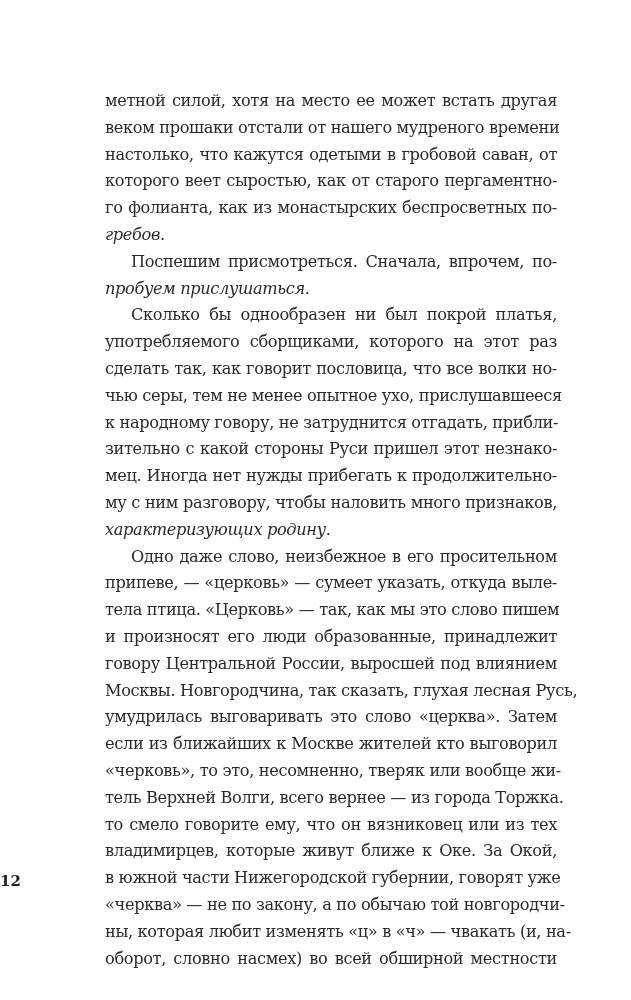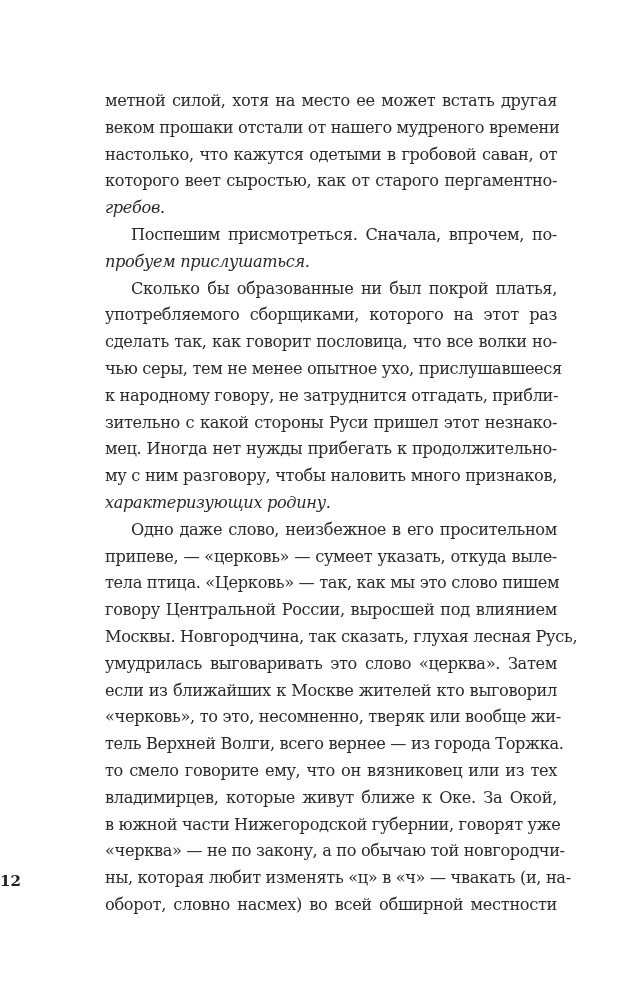--- a/index.html
+++ b/index.html
@@ -23,35 +23,37 @@
   }
 </style>
 </head>
 <body>
 
 <div class="page" id="page-body">
     <span class="line">метной силой, хотя на место ее может встать другая</span>
     <span class="line">веком прошаки отстали от нашего мудреного времени</span>
     <span class="line">настолько, что кажутся одетыми в гробовой саван, от</span>
     <span class="line">которого веет сыростью, как от старого пергаментно-</span>
+    <span class="line">го фолианта, как из монастырских беспросветных по-</span>
     <span class="line last">гребов.</span>
     <span class="line indent">Поспешим присмотреться. Сначала, впрочем, по-</span>
     <span class="line last">пробуем прислушаться.</span>
-    <span class="line indent">Сколько бы образованные ни был покрой платья,</span>
+    <span class="line indent">Сколько бы однообразен ни был покрой платья,</span>
     <span class="line">употребляемого сборщиками, которого на этот раз</span>
     <span class="line">сделать так, как говорит пословица, что все волки но-</span>
     <span class="line">чью серы, тем не менее опытное ухо, прислушавшееся</span>
     <span class="line">к народному говору, не затруднится отгадать, прибли-</span>
     <span class="line">зительно с какой стороны Руси пришел этот незнако-</span>
     <span class="line">мец. Иногда нет нужды прибегать к продолжительно-</span>
     <span class="line">му с ним разговору, чтобы наловить много признаков,</span>
     <span class="line last">характеризующих родину.</span>
     <span class="line indent">Одно даже слово, неизбежное в его просительном</span>
     <span class="line">припеве, — «церковь» — сумеет указать, откуда выле-</span>
     <span class="line">тела птица. «Церковь» — так, как мы это слово пишем</span>
+    <span class="line">и произносят его люди образованные, принадлежит</span>
     <span class="line">говору Центральной России, выросшей под влиянием</span>
     <span class="line">Москвы. Новгородчина, так сказать, глухая лесная Русь,</span>
     <span class="line">умудрилась выговаривать это слово «церква». Затем</span>
     <span class="line">если из ближайших к Москве жителей кто выговорил</span>
     <span class="line">«черковь», то это, несомненно, тверяк или вообще жи-</span>
     <span class="line">тель Верхней Волги, всего вернее — из города Торжка.</span>
     <span class="line">то смело говорите ему, что он вязниковец или из тех</span>
     <span class="line">владимирцев, которые живут ближе к Оке. За Окой,</span>
     <span class="line">в южной части Нижегородской губернии, говорят уже</span>
     <span class="line">«черква» — не по закону, а по обычаю той новгородчи-</span>

